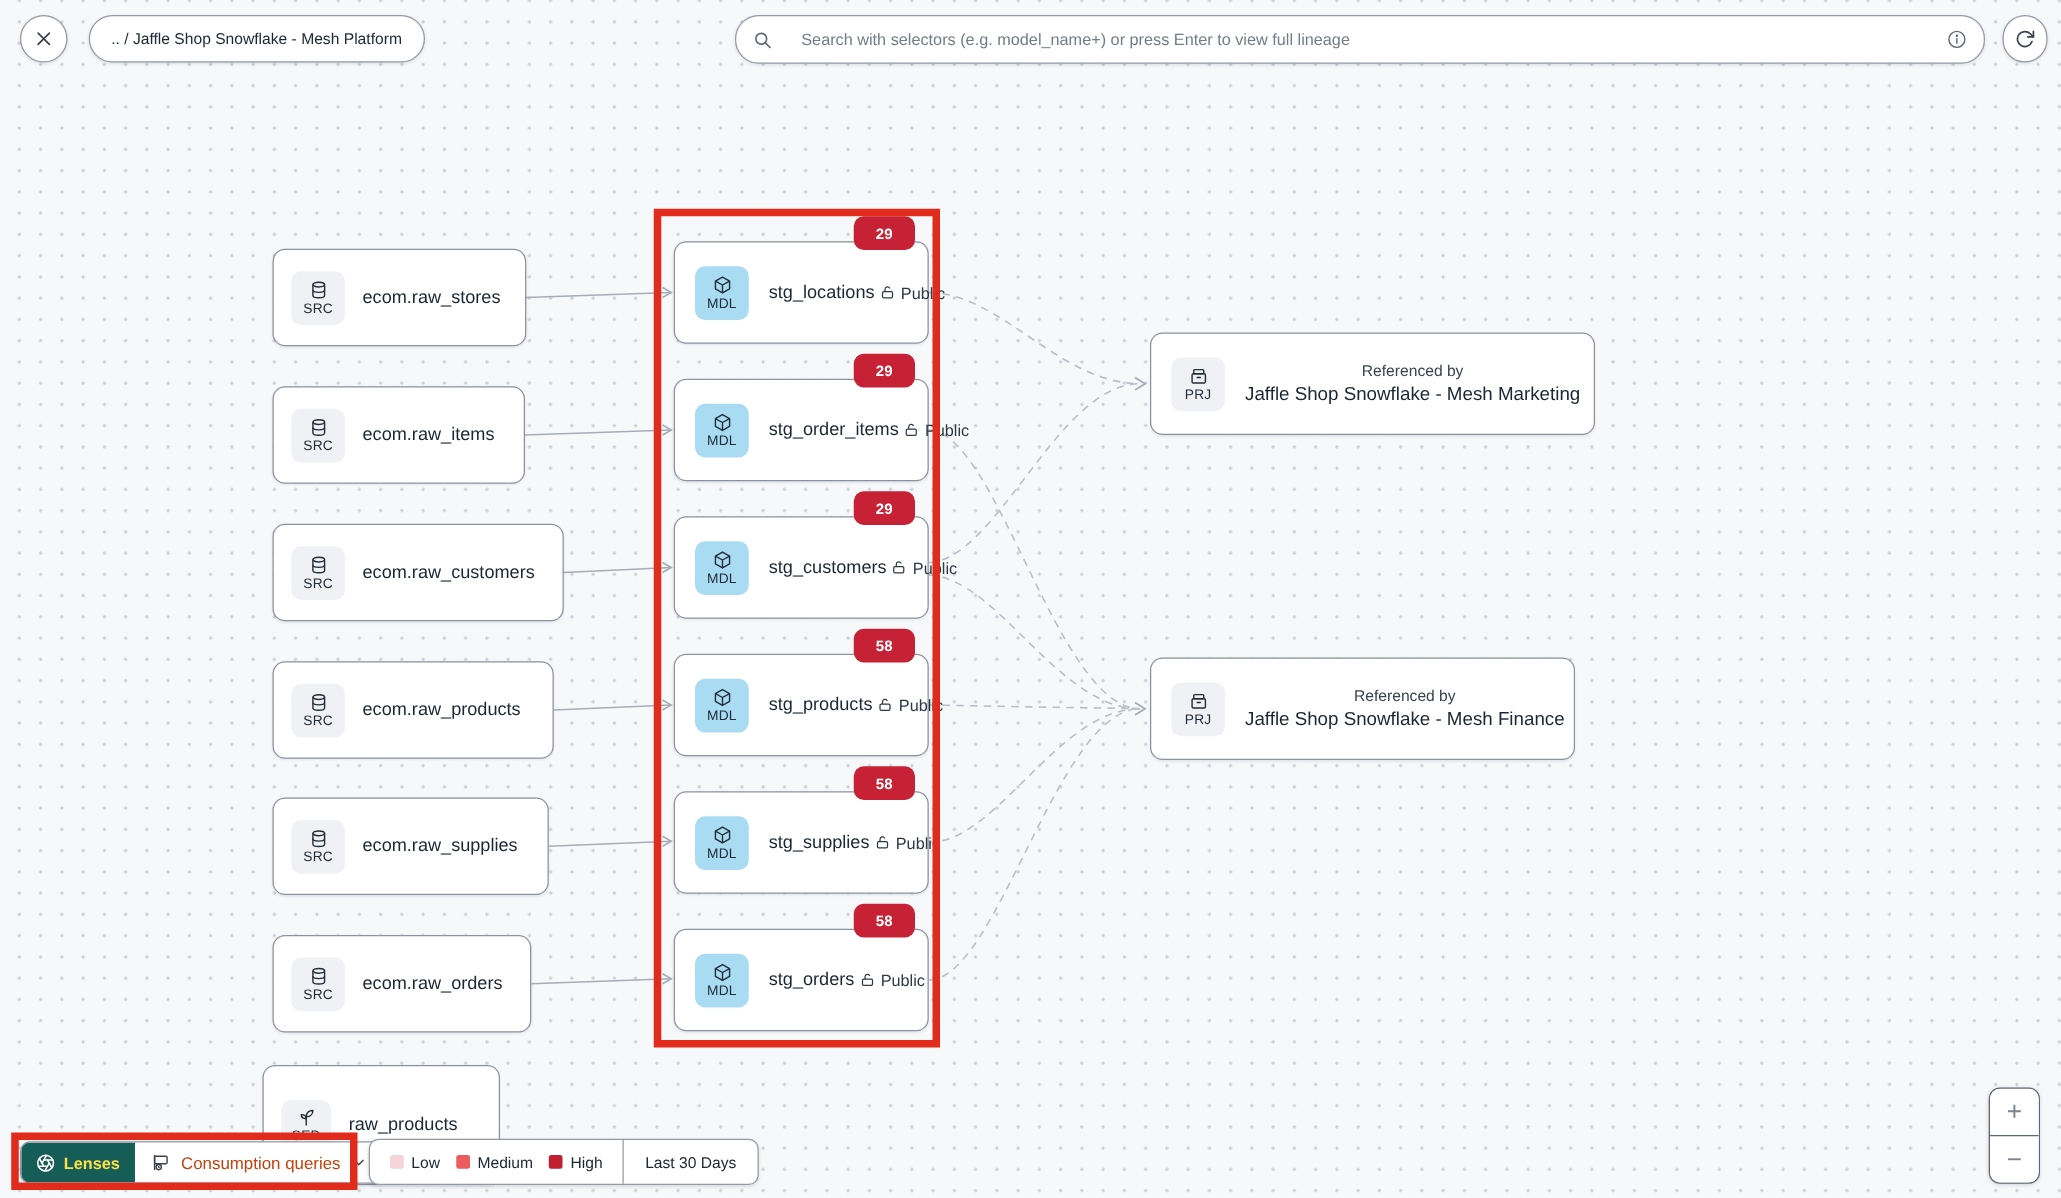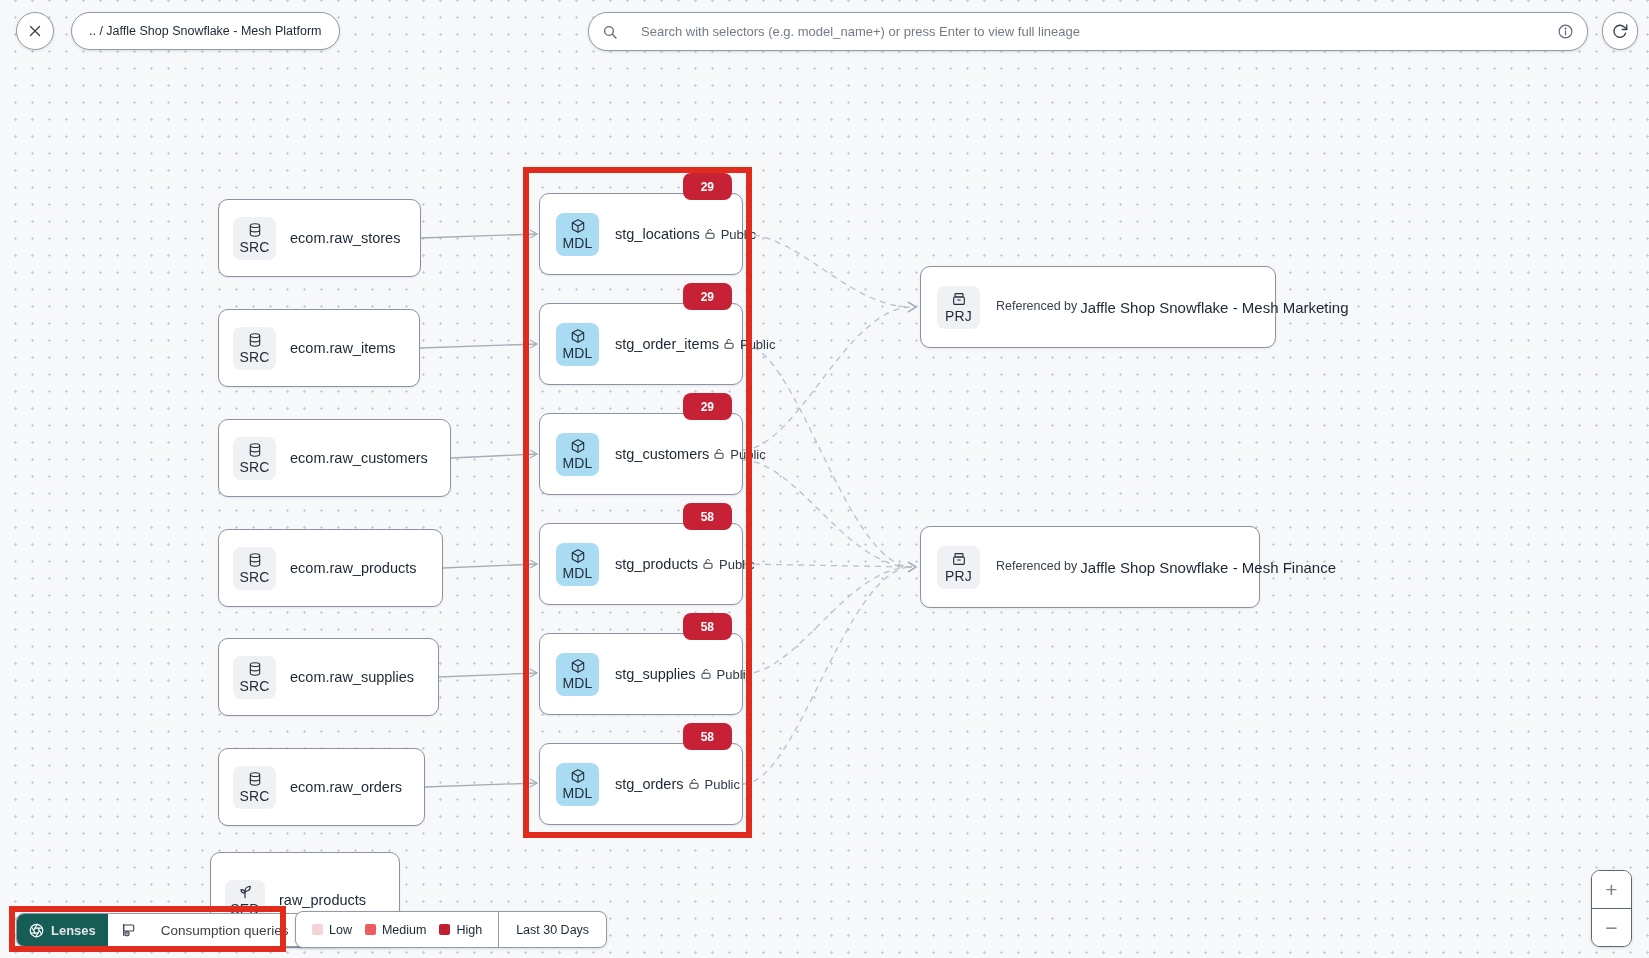--- a/index.html
+++ b/index.html
@@ -35,55 +35,55 @@
     position:absolute; background:#fff; border:1px solid #8b93a0; border-radius:10px;
     display:flex; align-items:center; box-shadow:0 1px 2px rgba(18,28,45,.08);
     z-index:2; white-space:nowrap; cursor:pointer;
   }
   .iconsq{
     display:flex; flex-direction:column; align-items:center; justify-content:center;
     border-radius:8px; background:#eff1f4; color:#232e3a; flex:none;
     width:43px; height:43px; gap:1px;
   }
   .iconsq svg{ width:16px; height:16px; stroke:#232e3a; }
-  .iconsq .tlabel{ font-size:14px; letter-spacing:.2px; color:#232e3a; }
+  .iconsq .tlabel{ font-size:11px; letter-spacing:.2px; color:#232e3a; }
   .src-node{ padding-left:14px; gap:14px; }
   .node-label{ font-size:14.5px; font-weight:500; color:#1b2733; }
   .mdl-node{ padding-left:16px; gap:16px; }
   .mdl-node .iconsq{ background:#a9dcf3; }
   .mdl-text{ display:flex; gap:4px; }
   .access-row{ display:flex; align-items:center; gap:5px; font-size:13px; color:#2e3945; }
   .access-row svg{ width:12px; height:12px; stroke:#2e3945; }
   .badge{
     position:absolute; right:10px; top:-21px; min-width:29px; height:27px; padding:0 18px;
     background:#c62135; border-radius:8px; color:#fff; font-size:12px; font-weight:700;
     display:flex; align-items:center; justify-content:center; z-index:3;
   }
   .prj-node{ padding-left:16px; gap:16px; }
-  .prj-text{ display:flex; flex-direction:row; gap:3px; }
+  .prj-text{ display:flex; flex-direction:column; gap:3px;align-items:center; }
   .prj-title{ font-size:12.5px; color:#39434f; }
   .prj-name{ font-size:15px; font-weight:500; color:#1b2733; }
 
   
   .redbox{ position:absolute; border:6px solid #e02b1d; z-index:40; pointer-events:none; }
 
   
   #lens-group{
     position:absolute; left:16px; top:913px; height:34px; display:flex; align-items:stretch;
     background:#fff; border:1px solid #929aa6; border-radius:8px; overflow:hidden;
     box-shadow:0 1px 3px rgba(18,28,45,.12); z-index:20;
   }
   .lens-btn{
     display:flex; align-items:center; gap:7px; padding:0 12px; background:#165c57;
-    color:#e5e5e5; font-size:13px; font-weight:600; cursor:pointer;
+    color:#fde047; font-size:13px; font-weight:600; cursor:pointer;
   }
   .lens-btn svg{ width:15px; height:15px; stroke:#fff; }
   .lens-dd{
-    display:flex; align-items:center; gap:24px; padding:0 13px; font-size:13.5px;
-    color:#404040; cursor:pointer;
+    display:flex; align-items:center; gap:8px; padding:0 13px; font-size:13.5px;
+    color:#c2410c; cursor:pointer;
   }
   .lens-dd svg{ stroke:#39434f; }
   #legend-chip{
     position:absolute; left:295px; top:911px; height:37px; display:flex; align-items:stretch;
     background:#fff; border:1px solid #929aa6; border-radius:8px;
     box-shadow:0 1px 3px rgba(18,28,45,.12); z-index:20;
   }
   .legend-items{ display:flex; align-items:center; gap:13px; padding:0 16px; }
   .legend-item{ display:flex; align-items:center; gap:6px; font-size:12.5px; color:#1b2733; }
   .sq{ width:11px; height:11px; border-radius:2px; }

